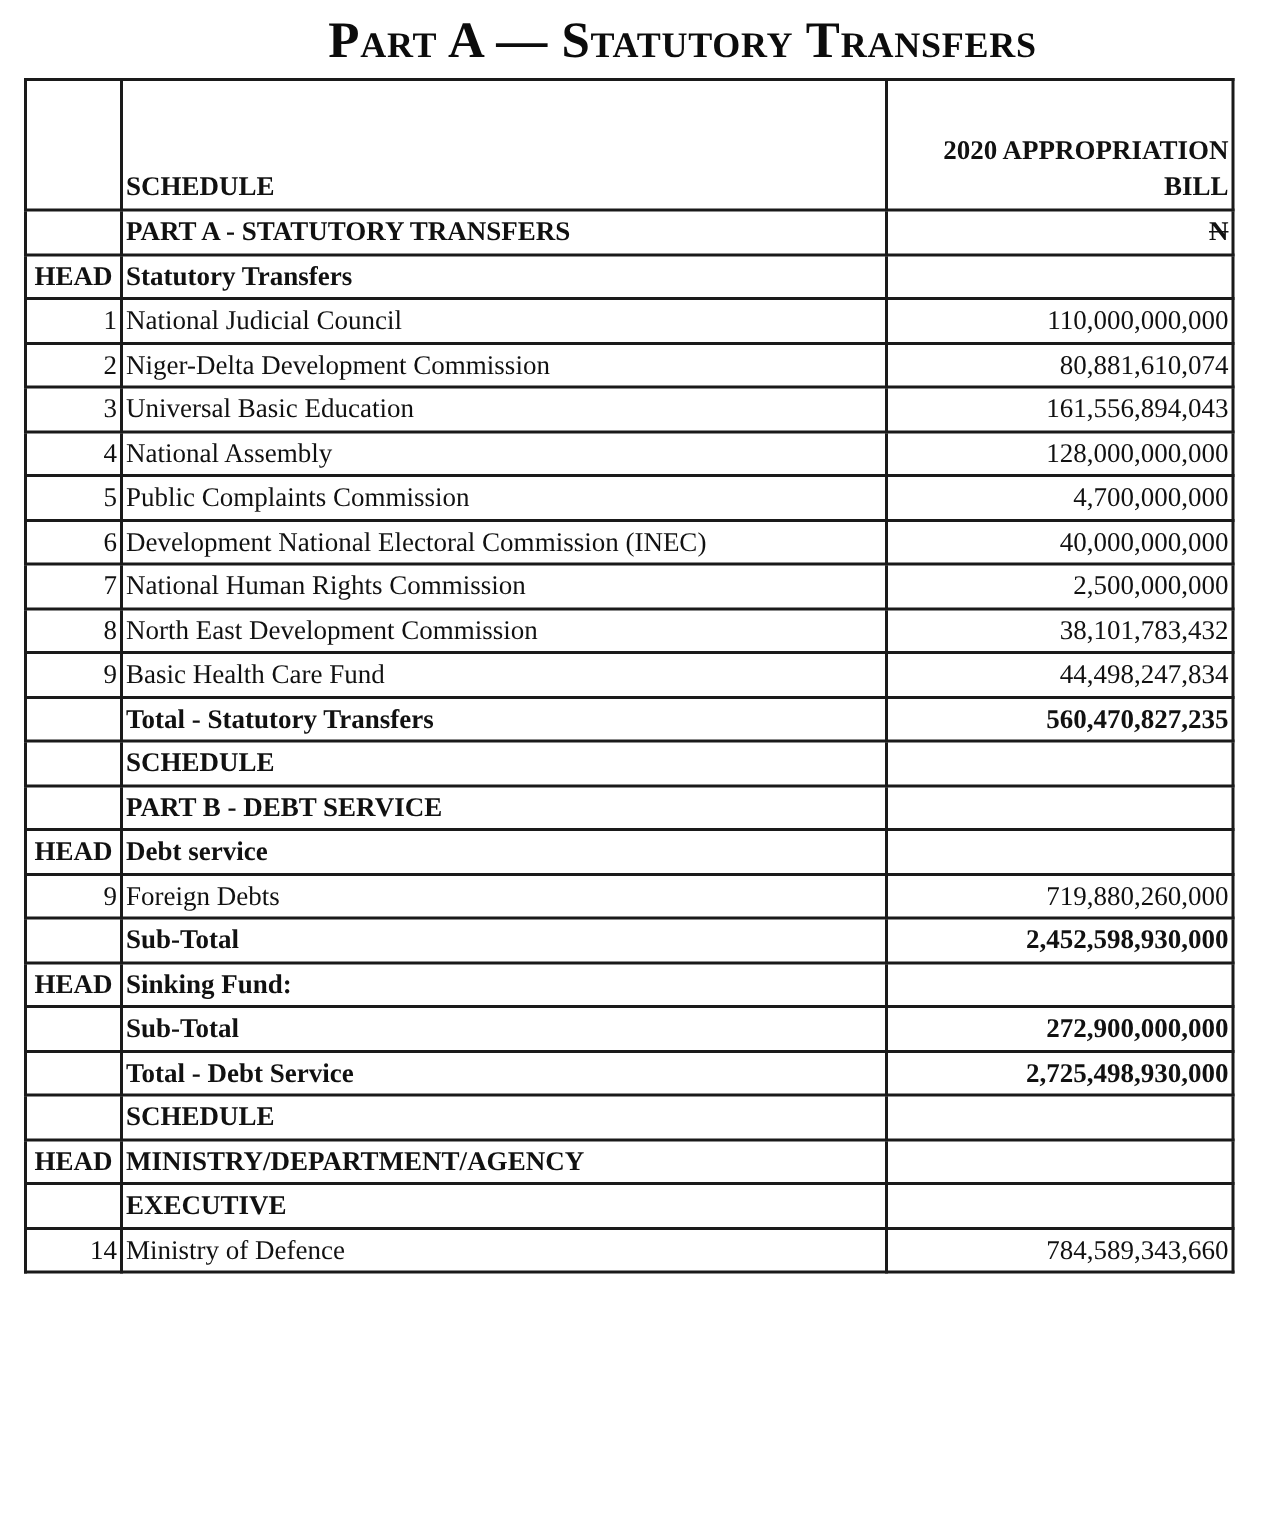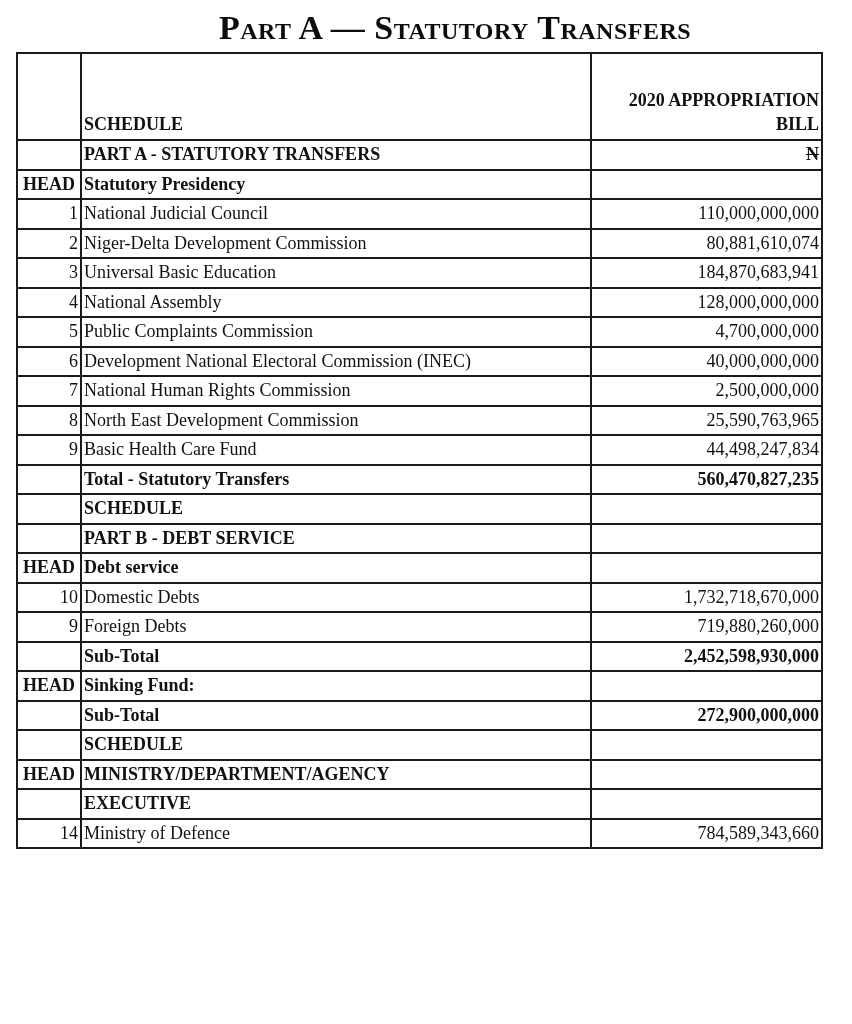--- a/index.html
+++ b/index.html
@@ -89,37 +89,37 @@
     </tr>
   </tbody>
   <tbody id="rows-body">
       <tr>
         <td class="num"></td>
         <td class="bold center">PART  A - STATUTORY TRANSFERS</td>
         <td class="amt"><span class="naira">N</span></td>
       </tr>
       <tr>
         <td class="head-label">HEAD</td>
-        <td class="bold">Statutory Presidency</td>
+        <td class="bold">Statutory Transfers</td>
         <td class="amt"></td>
       </tr>
       <tr>
         <td class="num">1</td>
         <td class="">National Judicial Council</td>
         <td class="amt">110,000,000,000</td>
       </tr>
       <tr>
         <td class="num">2</td>
         <td class="">Niger-Delta Development Commission</td>
         <td class="amt">80,881,610,074</td>
       </tr>
       <tr>
         <td class="num">3</td>
         <td class="">Universal Basic Education</td>
-        <td class="amt">184,870,683,941</td>
+        <td class="amt">161,556,894,043</td>
       </tr>
       <tr>
         <td class="num">4</td>
         <td class="">National Assembly</td>
         <td class="amt">128,000,000,000</td>
       </tr>
       <tr>
         <td class="num">5</td>
         <td class="">Public Complaints Commission</td>
         <td class="amt">4,700,000,000</td>
@@ -130,21 +130,21 @@
         <td class="amt">40,000,000,000</td>
       </tr>
       <tr>
         <td class="num">7</td>
         <td class="">National Human Rights Commission</td>
         <td class="amt">2,500,000,000</td>
       </tr>
       <tr>
         <td class="num">8</td>
         <td class="">North East Development Commission</td>
-        <td class="amt">25,590,763,965</td>
+        <td class="amt">38,101,783,432</td>
       </tr>
       <tr>
         <td class="num">9</td>
         <td class="">Basic Health Care Fund</td>
         <td class="amt">44,498,247,834</td>
       </tr>
       <tr>
         <td class="num"></td>
         <td class="bold">Total - Statutory Transfers</td>
         <td class="amt bold">560,470,827,235</td>
@@ -158,43 +158,43 @@
         <td class="num"></td>
         <td class="bold center">PART  B - DEBT SERVICE</td>
         <td class="amt"></td>
       </tr>
       <tr>
         <td class="head-label">HEAD</td>
         <td class="bold">Debt service</td>
         <td class="amt"></td>
       </tr>
       <tr>
-        <td class="num">10</td>
-        <td class="">Domestic Debts</td>
-        <td class="amt">1,732,718,670,000</td>
-      </tr>
-      <tr>
         <td class="num">9</td>
         <td class="">Foreign Debts</td>
         <td class="amt">719,880,260,000</td>
       </tr>
       <tr>
         <td class="num"></td>
         <td class="bold">Sub-Total</td>
         <td class="amt bold">2,452,598,930,000</td>
       </tr>
       <tr>
         <td class="head-label">HEAD</td>
         <td class="bold">Sinking Fund:</td>
         <td class="amt"></td>
       </tr>
       <tr>
         <td class="num"></td>
         <td class="bold">Sub-Total</td>
         <td class="amt bold">272,900,000,000</td>
+      </tr>
+      <tr>
+        <td class="num"></td>
+        <td class="bold">Total - Debt Service</td>
+        <td class="amt bold">2,725,498,930,000</td>
       </tr>
       <tr>
         <td class="num"></td>
         <td class="bold center">SCHEDULE</td>
         <td class="amt"></td>
       </tr>
       <tr>
         <td class="head-label">HEAD</td>
         <td class="bold center">MINISTRY/DEPARTMENT/AGENCY</td>
         <td class="amt"></td>

